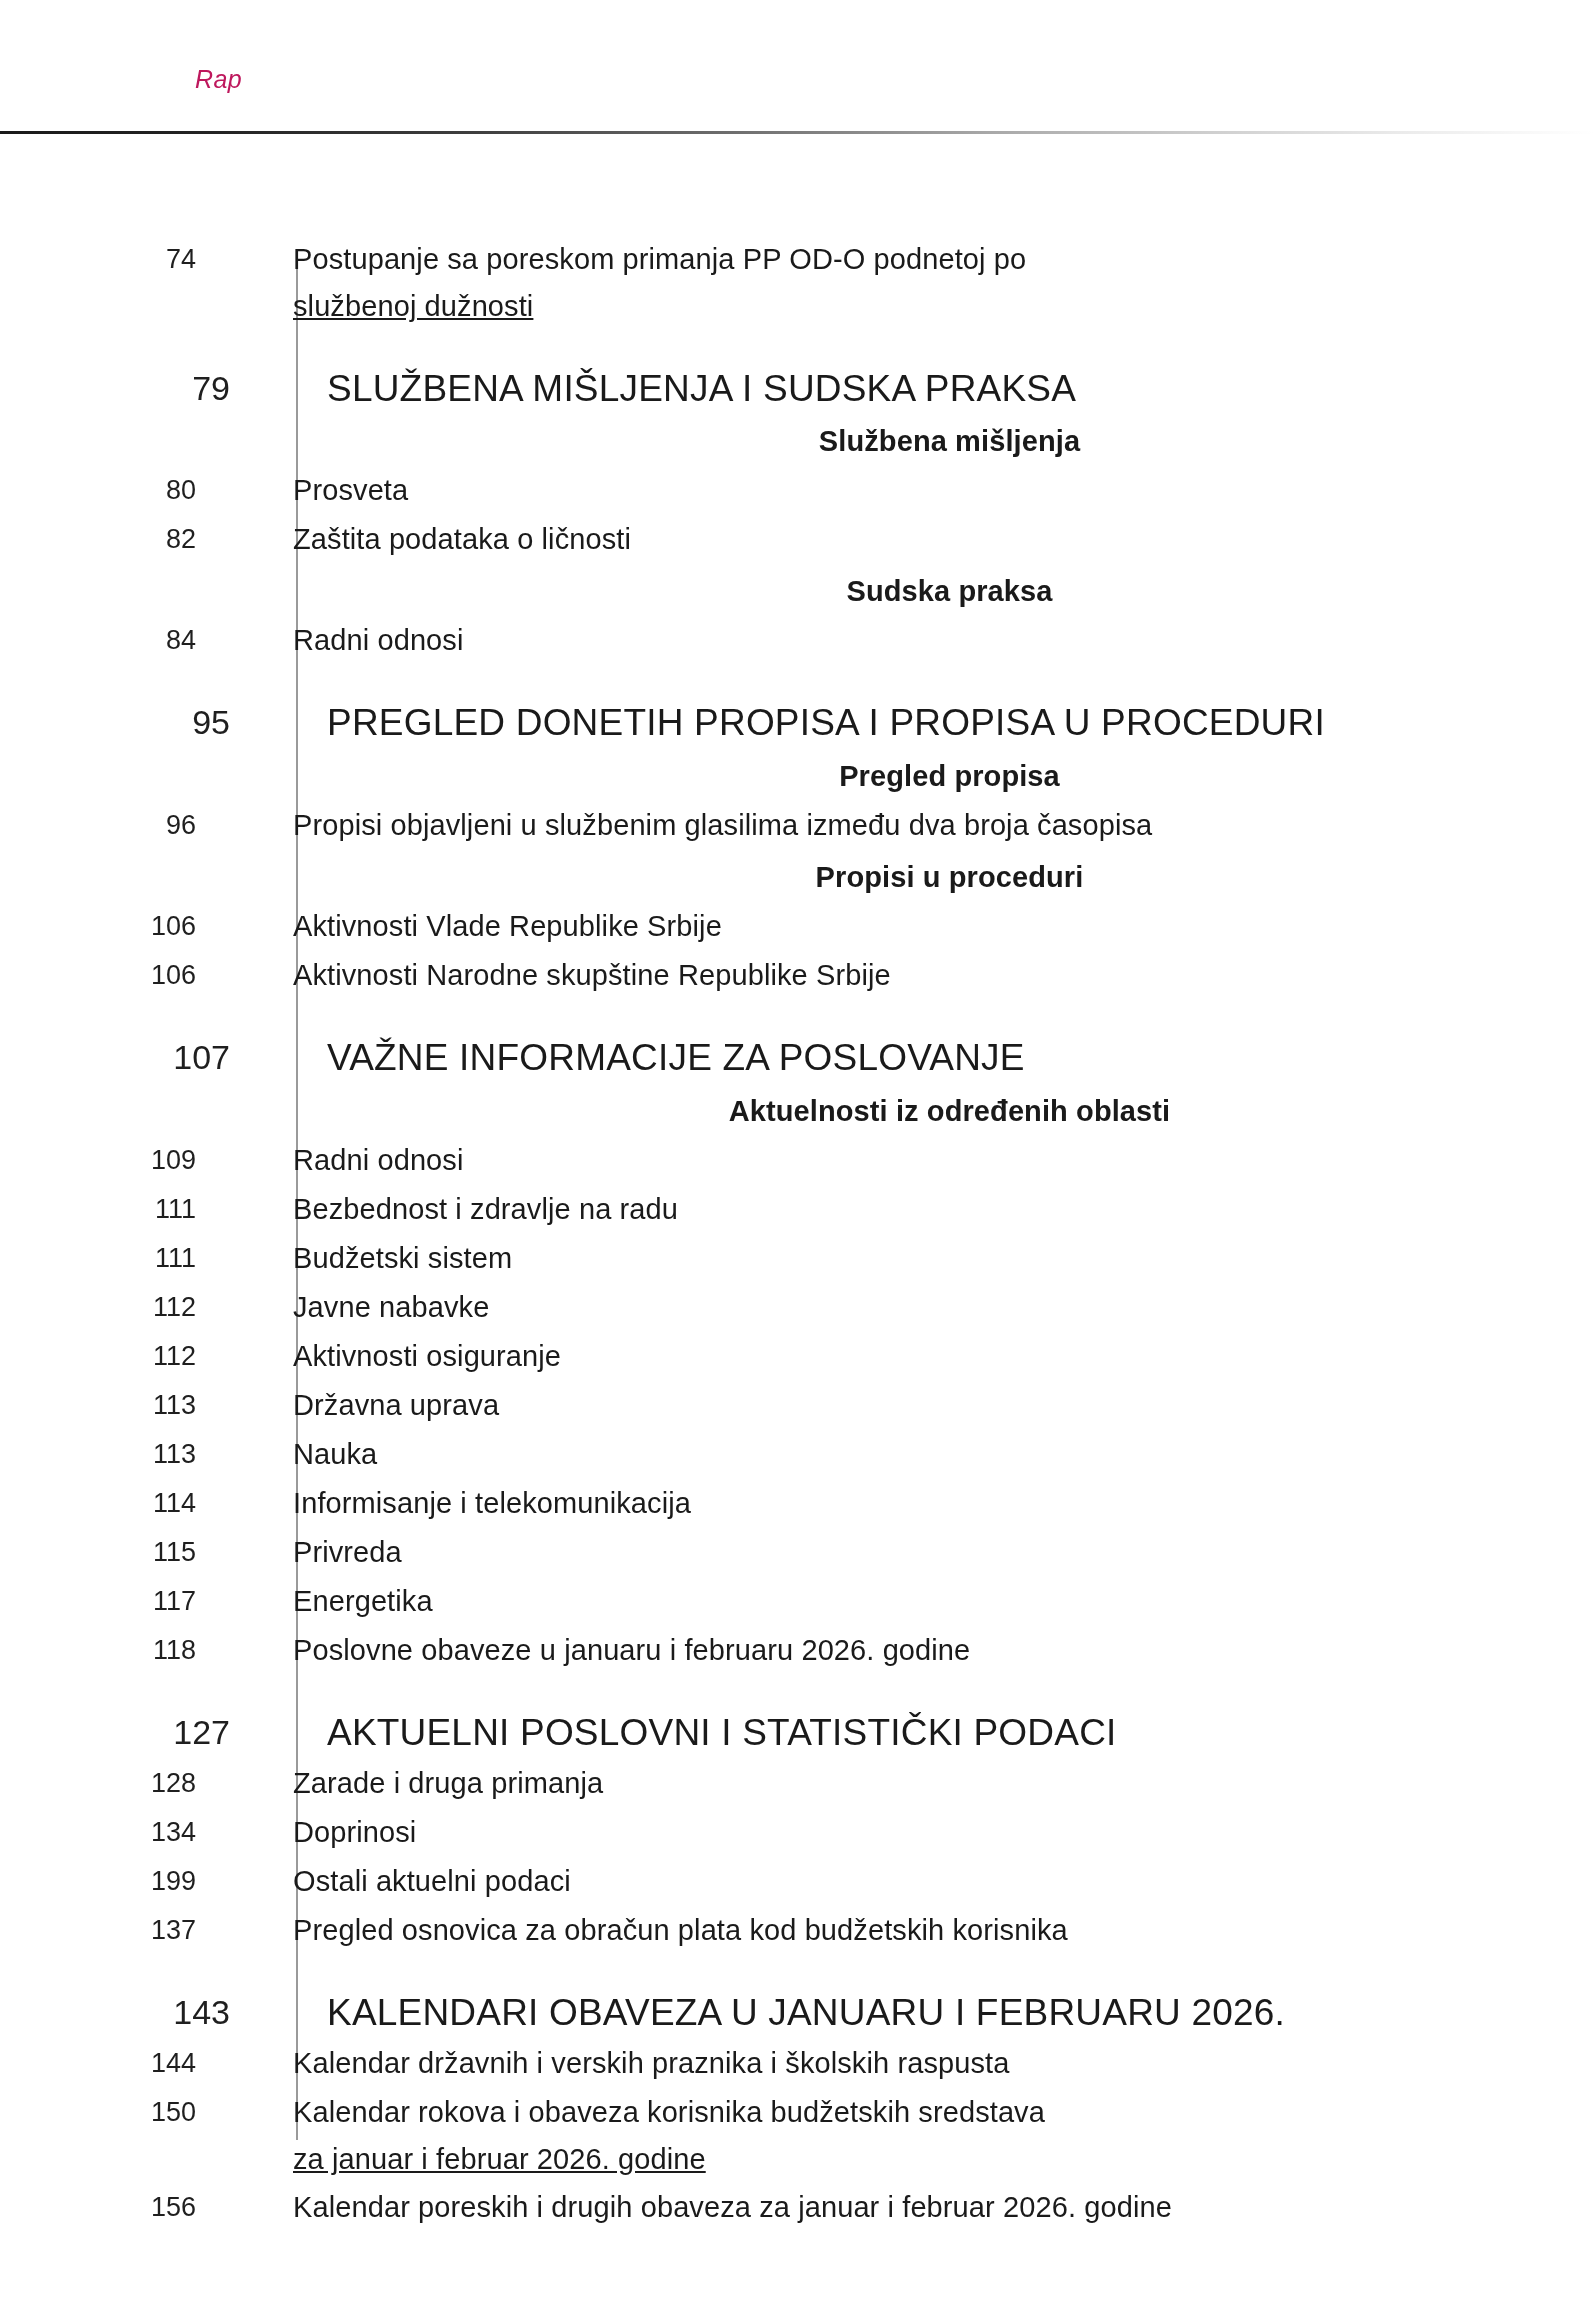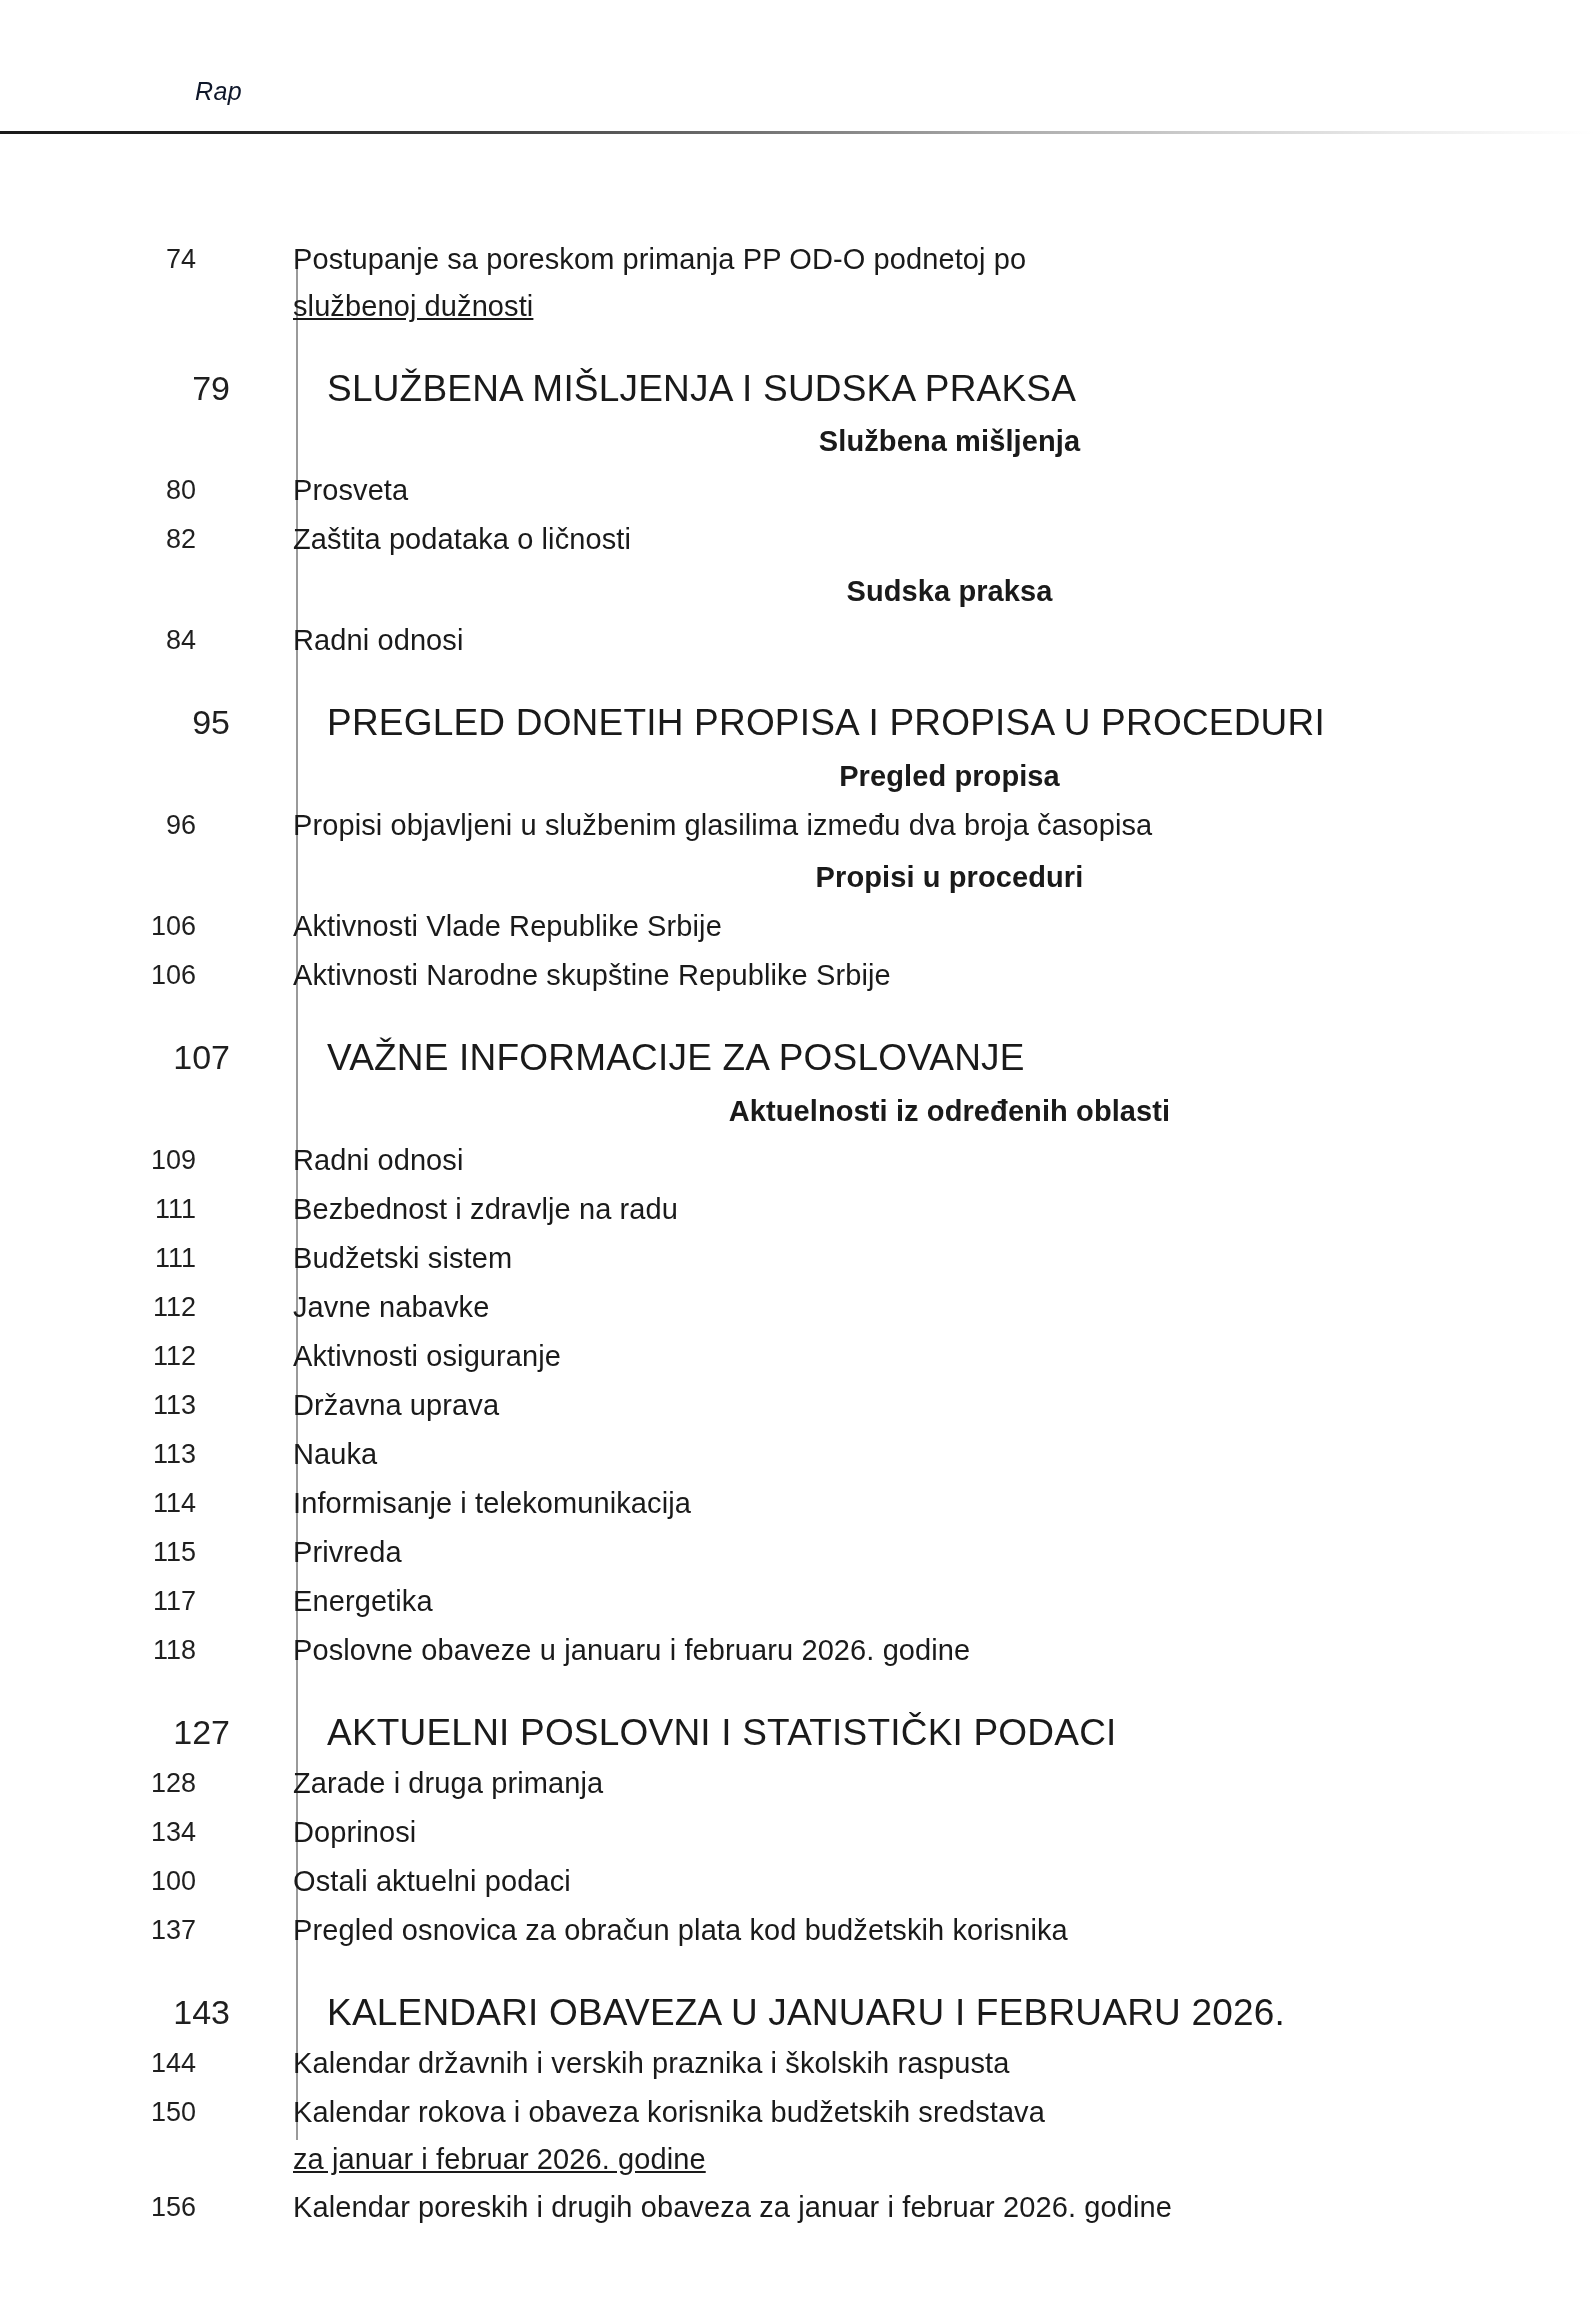--- a/index.html
+++ b/index.html
@@ -15,25 +15,25 @@
     font-family: "Liberation Sans", sans-serif;
     color: #1a1a1a;
     overflow: hidden;
     box-sizing: border-box;
   }
 
   
   .running-header {
     position: absolute;
     left: 195px;
-    top: 77px;
+    top: 65px;
     font-size: 25px;
     font-style: italic;
     font-weight: 300;
-    color: #0f172a;
+    color: #be185d;
     letter-spacing: 0.4px;
   }
   .header-rule {
     position: absolute;
     left: 0;
     top: 131px;
     width: 1594px;
     height: 2.5px;
     background: linear-gradient(to right,
         #1a1a1a 0%,
@@ -223,21 +223,21 @@
         </div>
         <div class="row entry">
           <div class="num">128</div>
           <div class="label"><span>Zarade i druga primanja</span></div>
         </div>
         <div class="row entry">
           <div class="num">134</div>
           <div class="label"><span>Doprinosi</span></div>
         </div>
         <div class="row entry">
-          <div class="num">100</div>
+          <div class="num">199</div>
           <div class="label"><span>Ostali aktuelni podaci</span></div>
         </div>
         <div class="row entry">
           <div class="num">137</div>
           <div class="label"><span>Pregled osnovica za obračun plata kod budžetskih korisnika</span></div>
         </div>
         <div class="row section">
           <div class="num">143</div>
           <div class="label"><span>KALENDARI OBAVEZA U JANUARU I FEBRUARU 2026.</span></div>
         </div>

